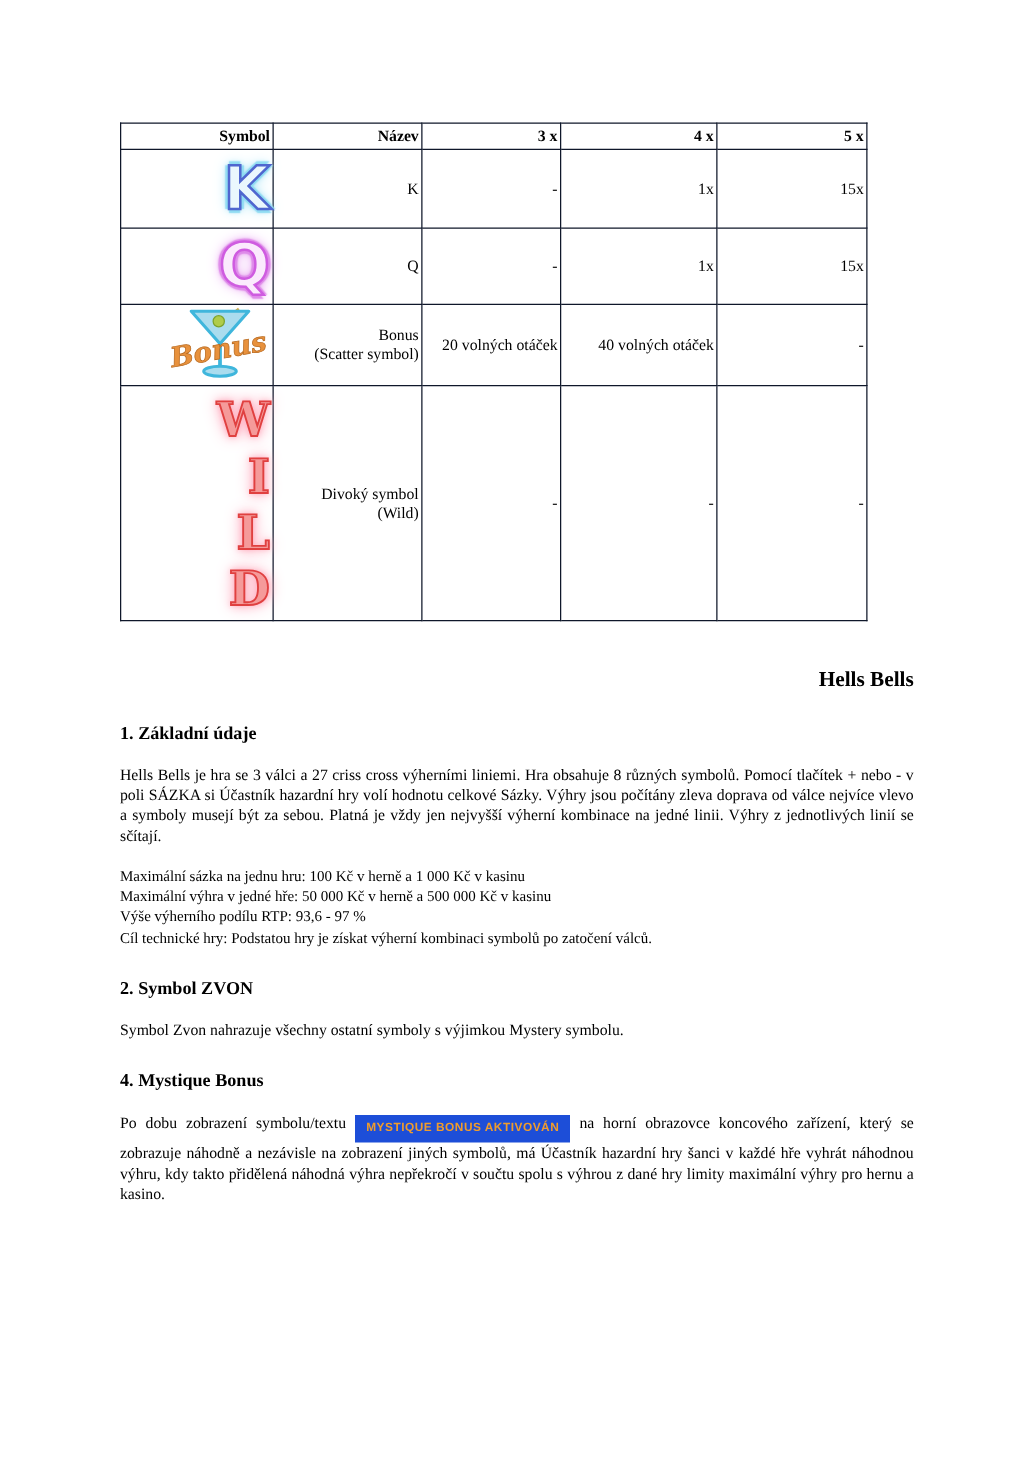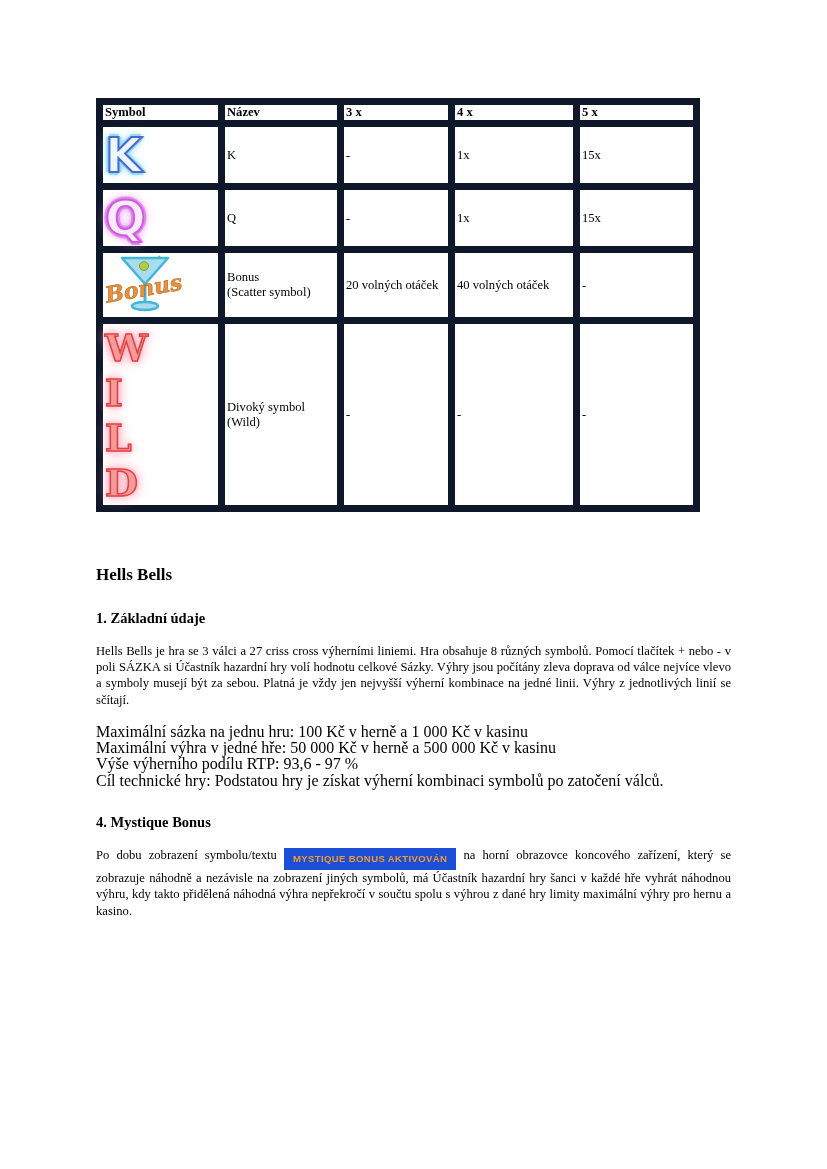--- a/index.html
+++ b/index.html
@@ -17,22 +17,22 @@
     padding: 98px 96px 0 96px;
   }
 
   
   table.paytable {
     border-collapse: collapse;
     table-layout: fixed;
     width: 597px;
   }
   table.paytable th, table.paytable td {
-    border: 7px solid #0f172a;
-    text-align: left;
+    border: 1px solid #0f172a;
+    text-align: right;
     vertical-align: middle;
     padding: 0 2px;
     font-size: 12.6px;
     line-height: 15px;
   }
   table.paytable th {
     font-weight: bold;
     height: 21px;
   }
   tr.row-k  td { height: 63px; }
@@ -79,36 +79,36 @@
   .bonus-script {
     font-family: "DejaVu Serif", serif;
     font-style: italic;
     font-weight: bold;
   }
 
   
   .doc-title {
     font-size: 17px;
     font-weight: bold;
-    text-align: left;
-    margin: 53px 0 0 0;
+    text-align: right;
+    margin: 37px 0 0 0;
   }
   .sec-heading {
     font-size: 14.5px;
     font-weight: bold;
     margin: 25px 0 0 0;
   }
   p.body-para {
     font-size: 12.6px;
     line-height: 16.2px;
     margin: 16px 0 0 0;
   }
   .just { text-align: justify; }
   .stats-block {
-    font-size: 16px;
+    font-size: 12px;
     line-height: 16.3px;
     margin-top: 16px;
   }
   .badge {
     display: inline-block;
     background: #1d4ed8;
     color: #f09c2c;
     font-family: "Liberation Sans", sans-serif;
     font-weight: bold;
     font-size: 9.5px;
@@ -202,20 +202,22 @@
 
   <h2 class="sec-heading">1. Základní údaje</h2>
   <p class="body-para just">Hells Bells je hra se 3 válci a 27 criss cross výherními liniemi. Hra obsahuje 8 různých symbolů. Pomocí tlačítek + nebo - v poli SÁZKA si Účastník hazardní hry volí hodnotu celkové Sázky. Výhry jsou počítány zleva doprava od válce nejvíce vlevo a symboly musejí být za sebou. Platná je vždy jen nejvyšší výherní kombinace na jedné linii. Výhry z jednotlivých linií se sčítají.</p>
   <div class="stats-block">
     <div>Maximální sázka na jednu hru: 100 Kč v herně a 1 000 Kč v kasinu</div>
     <div>Maximální výhra v jedné hře: 50 000 Kč v herně a 500 000 Kč v kasinu</div>
     <div>Výše výherního podílu RTP: 93,6 - 97 %</div>
     <div>Cíl technické hry: Podstatou hry je získat výherní kombinaci symbolů po zatočení válců.</div>
   </div>
 
+  <h2 class="sec-heading">2. Symbol ZVON</h2>
+  <p class="body-para">Symbol Zvon nahrazuje všechny ostatní symboly s výjimkou Mystery symbolu.</p>
 
 
   <h2 class="sec-heading">4. Mystique Bonus</h2>
   <p class="body-para just">
     <span>Po dobu zobrazení symbolu/textu</span>
     <span class="badge">MYSTIQUE BONUS AKTIVOVÁN</span>
     <span>na horní obrazovce koncového zařízení, který se zobrazuje náhodně a nezávisle na zobrazení jiných symbolů, má Účastník hazardní hry šanci v každé hře vyhrát náhodnou výhru, kdy takto přidělená náhodná výhra nepřekročí v součtu spolu s výhrou z dané hry limity maximální výhry pro hernu a kasino.</span>
   </p>
 
 </div>

